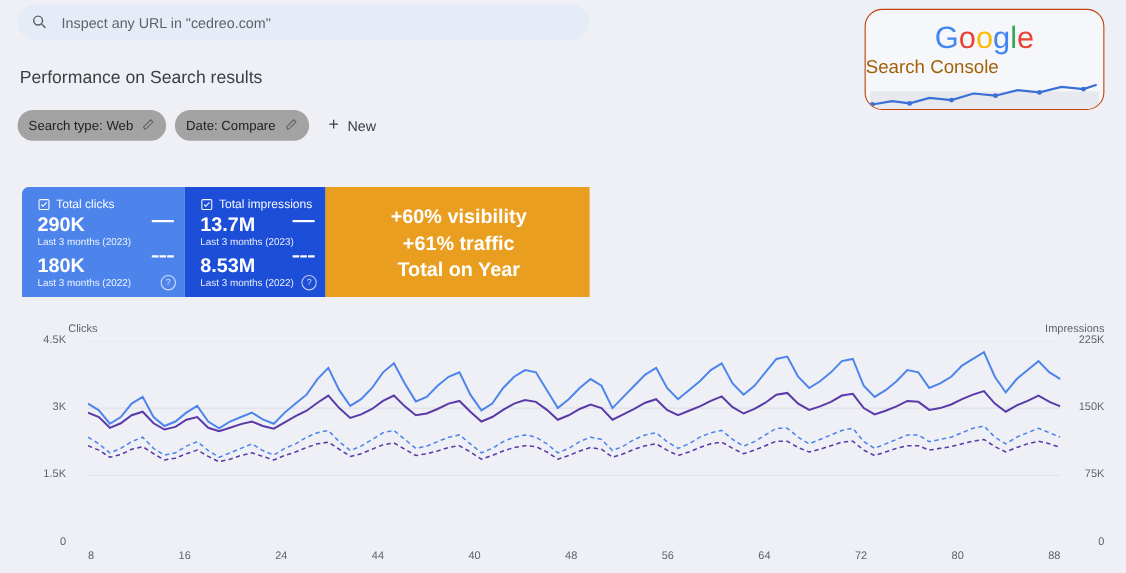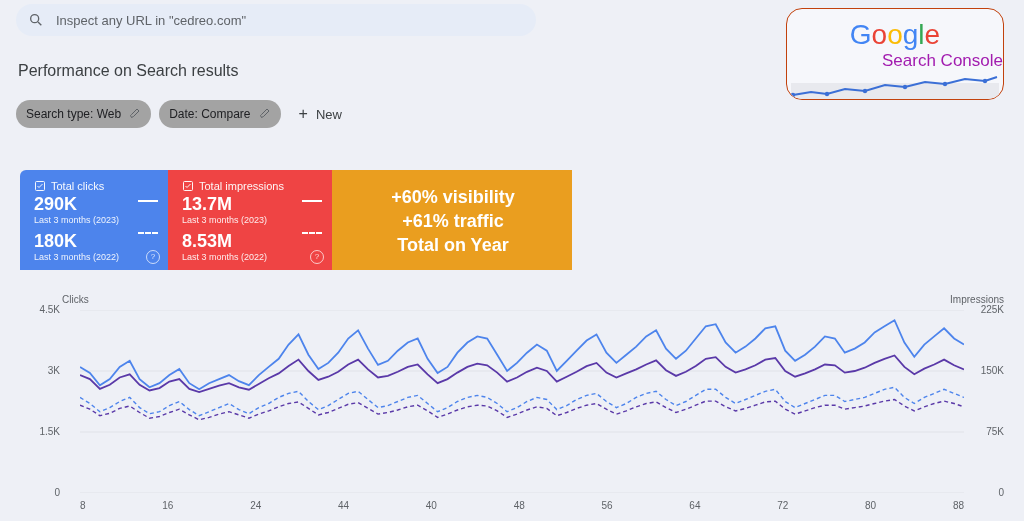--- a/index.html
+++ b/index.html
@@ -17,28 +17,28 @@
   .chips{position:absolute;left:16px;top:100px;display:flex;align-items:center;gap:8px}
   .chip{background:#a3a3a3;border-radius:14px;height:28px;display:flex;align-items:center;padding:0 10px;font-size:12px;color:#202124}
   .chip .pen{margin-left:8px;color:#5f6368}
   .newchip{display:flex;align-items:center;height:28px;padding:0 10px;font-size:13px;color:#3c4043}
   .newchip .plus{margin-right:8px;font-size:16px;line-height:0}
 
   
   .gsc{position:absolute;right:20px;top:8px;width:216px;height:90px;border:1px solid #c2410c;border-radius:16px;background:#f6f7fb;overflow:hidden}
   .gsc .word{position:absolute;left:0;right:0;top:10px;text-align:center;font-size:28px;font-family:'Product Sans',Arial,sans-serif;font-weight:500}
   .gsc .g1{color:#4285F4}.gsc .g2{color:#EA4335}.gsc .g3{color:#FBBC05}.gsc .g4{color:#4285F4}.gsc .g5{color:#34A853}.gsc .g6{color:#EA4335}
-  .gsc .sub{position:absolute;left:0;right:0;top:42px;text-align:right;font-size:17px;color:#a21caf}
+  .gsc .sub{position:absolute;left:0;right:0;top:42px;text-align:left;font-size:17px;color:#a16207}
   .gsc .scribble{position:absolute;left:4px;right:4px;bottom:0;height:26px}
 
   
   .cards{position:absolute;left:20px;top:170px;display:flex;height:100px}
   .card{color:#fff;padding:10px 12px 8px 14px;box-sizing:border-box;position:relative}
   .card.clicks{background:#4d84ec;width:148px;border-top-left-radius:6px}
-  .card.imps{background:#ef4444;width:164px}
+  .card.imps{background:#1d4ed8;width:128px}
   .card.highlight{background:#ea9e1f;width:240px;display:flex;align-items:center;justify-content:center;text-align:center;font-size:18px;font-weight:bold;line-height:1.35}
   .card .hdr{font-size:11px;display:flex;align-items:center;gap:5px;opacity:.95}
   .card .hdr svg{width:12px;height:12px}
   .card .big{font-size:18px;font-weight:bold;margin-top:2px}
   .card .small{font-size:9px;opacity:.9;margin-bottom:6px}
   .card .line{position:absolute;right:10px;width:20px}
   .card .line.solid{top:30px;border-top:2px solid #fff}
   .card .line.dashed{top:62px;border-top:2px dashed #fff}
   .card .info{position:absolute;right:8px;bottom:6px;width:12px;height:12px;border:1px solid rgba(255,255,255,.7);border-radius:50%;font-size:8px;line-height:12px;text-align:center;color:rgba(255,255,255,.8)}
 

